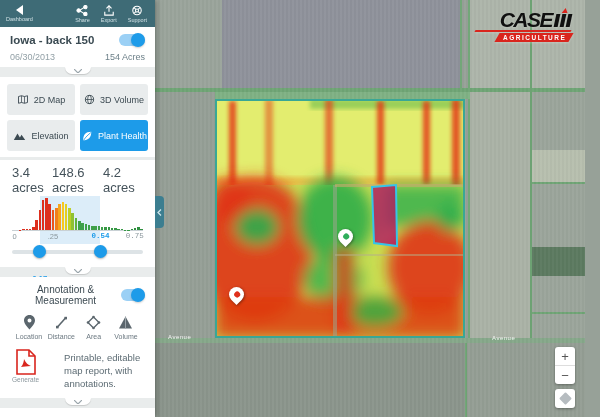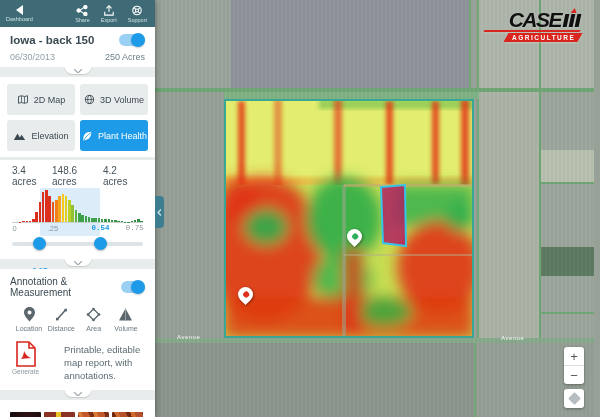--- a/index.html
+++ b/index.html
@@ -1,20 +1,20 @@
 <!DOCTYPE html>
 <html><head>
 <meta charset="utf-8">
 <style>
   * { margin:0; padding:0; box-sizing:border-box; }
   body { font-family:"Liberation Sans", sans-serif; background:#555; }
   .app { position:relative; width:600px; height:417px; overflow:hidden; background:#97a198; }
 
   
-  .map { position:absolute; left:149px; top:0; width:445px; height:417px; background:#97a198; overflow:hidden; }
+  .map { position:absolute; left:140px; top:0; width:445px; height:417px; background:#97a198; overflow:hidden; }
   .field { position:absolute; }
   .map-texture { position:absolute; inset:0;
     background:repeating-linear-gradient(90deg, rgba(255,255,255,.05) 0 2px, rgba(0,0,0,.04) 2px 4px); opacity:.5; }
   .road-label { position:absolute; font-size:6px; color:rgba(255,255,255,.9); letter-spacing:.5px; white-space:nowrap; }
 
   .ndvi { position:absolute; left:75px; top:99px; width:250px; height:239px; }
 
   .pin { position:absolute; width:15px; height:15px; background:#fff;
     border-radius:50% 50% 50% 0; transform:rotate(-45deg); transform-origin:center;
     box-shadow:0 1px 3px rgba(0,0,0,.45); }
@@ -80,36 +80,36 @@
   .toggle.off::after { content:""; position:absolute; right:0; top:-1px; width:14px; height:14px;
     border-radius:50%; background:#9fa9ae; box-shadow:0 1px 2px rgba(0,0,0,.2); }
 
   .modes-card { padding:7px 7px 6px; }
   .modes-grid { display:grid; grid-template-columns:1fr 1fr; gap:5px; }
   .mode-btn { height:31px; background:#e9eced; border-radius:3px; display:flex; align-items:center;
     justify-content:center; gap:5px; font-size:9px; color:#3c4a52; cursor:pointer; }
   .mode-btn.active { background:#1d9be9; color:#fff; }
 
   .analysis-card { padding:5px 0 8px; }
-  .stats-row { display:flex; justify-content:space-between; padding:0 12px; font-size:10px;
+  .stats-row { display:flex; justify-content:space-between; padding:0 12px; font-size:13px;
     color:#44525a; margin-bottom:3px; }
   .plot { position:relative; height:32px; margin:0 12px; }
   .sel-band { position:absolute; top:-2px; bottom:-14px; background:#dcedf9; z-index:0; }
   .bars { position:absolute; inset:0; display:flex; align-items:flex-end; z-index:1; }
   .bars div { flex:1; margin:0 .4px; }
   .axis { position:relative; height:11px; margin:0 12px; border-top:1px solid #c9d1d5; }
   .tick { position:absolute; top:1px; transform:translateX(-50%); font-size:7.5px; color:#8b979d; }
   .tick.accent { color:#1d9be9; font-weight:bold; }
   .slider { position:relative; height:14px; margin:4px 12px 0; }
   .slider-track { position:absolute; top:5px; left:0; right:0; height:4px; background:#dde3e6; border-radius:2px; }
   .handle { position:absolute; top:0; width:13px; height:13px; border-radius:50%; background:#1d9be9;
     box-shadow:0 1px 2px rgba(0,0,0,.3); margin-left:-6.5px; cursor:pointer; z-index:2; }
 
   .anno-card { padding:7px 10px 8px; }
-  .anno-title-row { display:flex; align-items:center; justify-content:space-between; }
+  .anno-title-row { display:flex; align-items:center; justify-content:space-between;text-align:center; }
   .anno-title { font-size:10px; color:#3c4a52; }
   .tools-row { display:flex; justify-content:space-between; padding:9px 4px 7px; }
   .tool { display:flex; flex-direction:column; align-items:center; gap:3px; width:30px; cursor:pointer; }
   .tool-label { font-size:7px; color:#6b7880; }
   .report-row { display:flex; align-items:flex-start; gap:25px; padding:2px 2px 0; }
   .pdf-wrap { display:flex; flex-direction:column; align-items:center; cursor:pointer; }
   .generate-label { font-size:6.5px; color:#8a969c; margin-top:1px; }
   .report-text { font-size:9.5px; color:#5c6b73; line-height:1.35; padding-top:3px; }
 
   .images-card { padding:6px 10px 7px; }
@@ -289,21 +289,21 @@
       </div>
     </div>
 
     <div class="card title-card">
       <div class="title-row">
         <span class="flight-title">Iowa - back 150</span>
         <span class="toggle on"></span>
       </div>
       <div class="meta-row">
         <span class="flight-date">06/30/2013</span>
-        <span class="flight-area">250 Acres</span>
+        <span class="flight-area">154 Acres</span>
       </div>
     </div>
     <div class="chev-tab">
       <svg width="8" height="4" viewBox="0 0 8 4">
           <path d="M0 0 L4 4 L8 0" fill="none" stroke="#9aa5ab" stroke-width="1.2"></path>
         </svg>
     </div>
     <div class="gap"></div>
 
     <div class="card modes-card">

